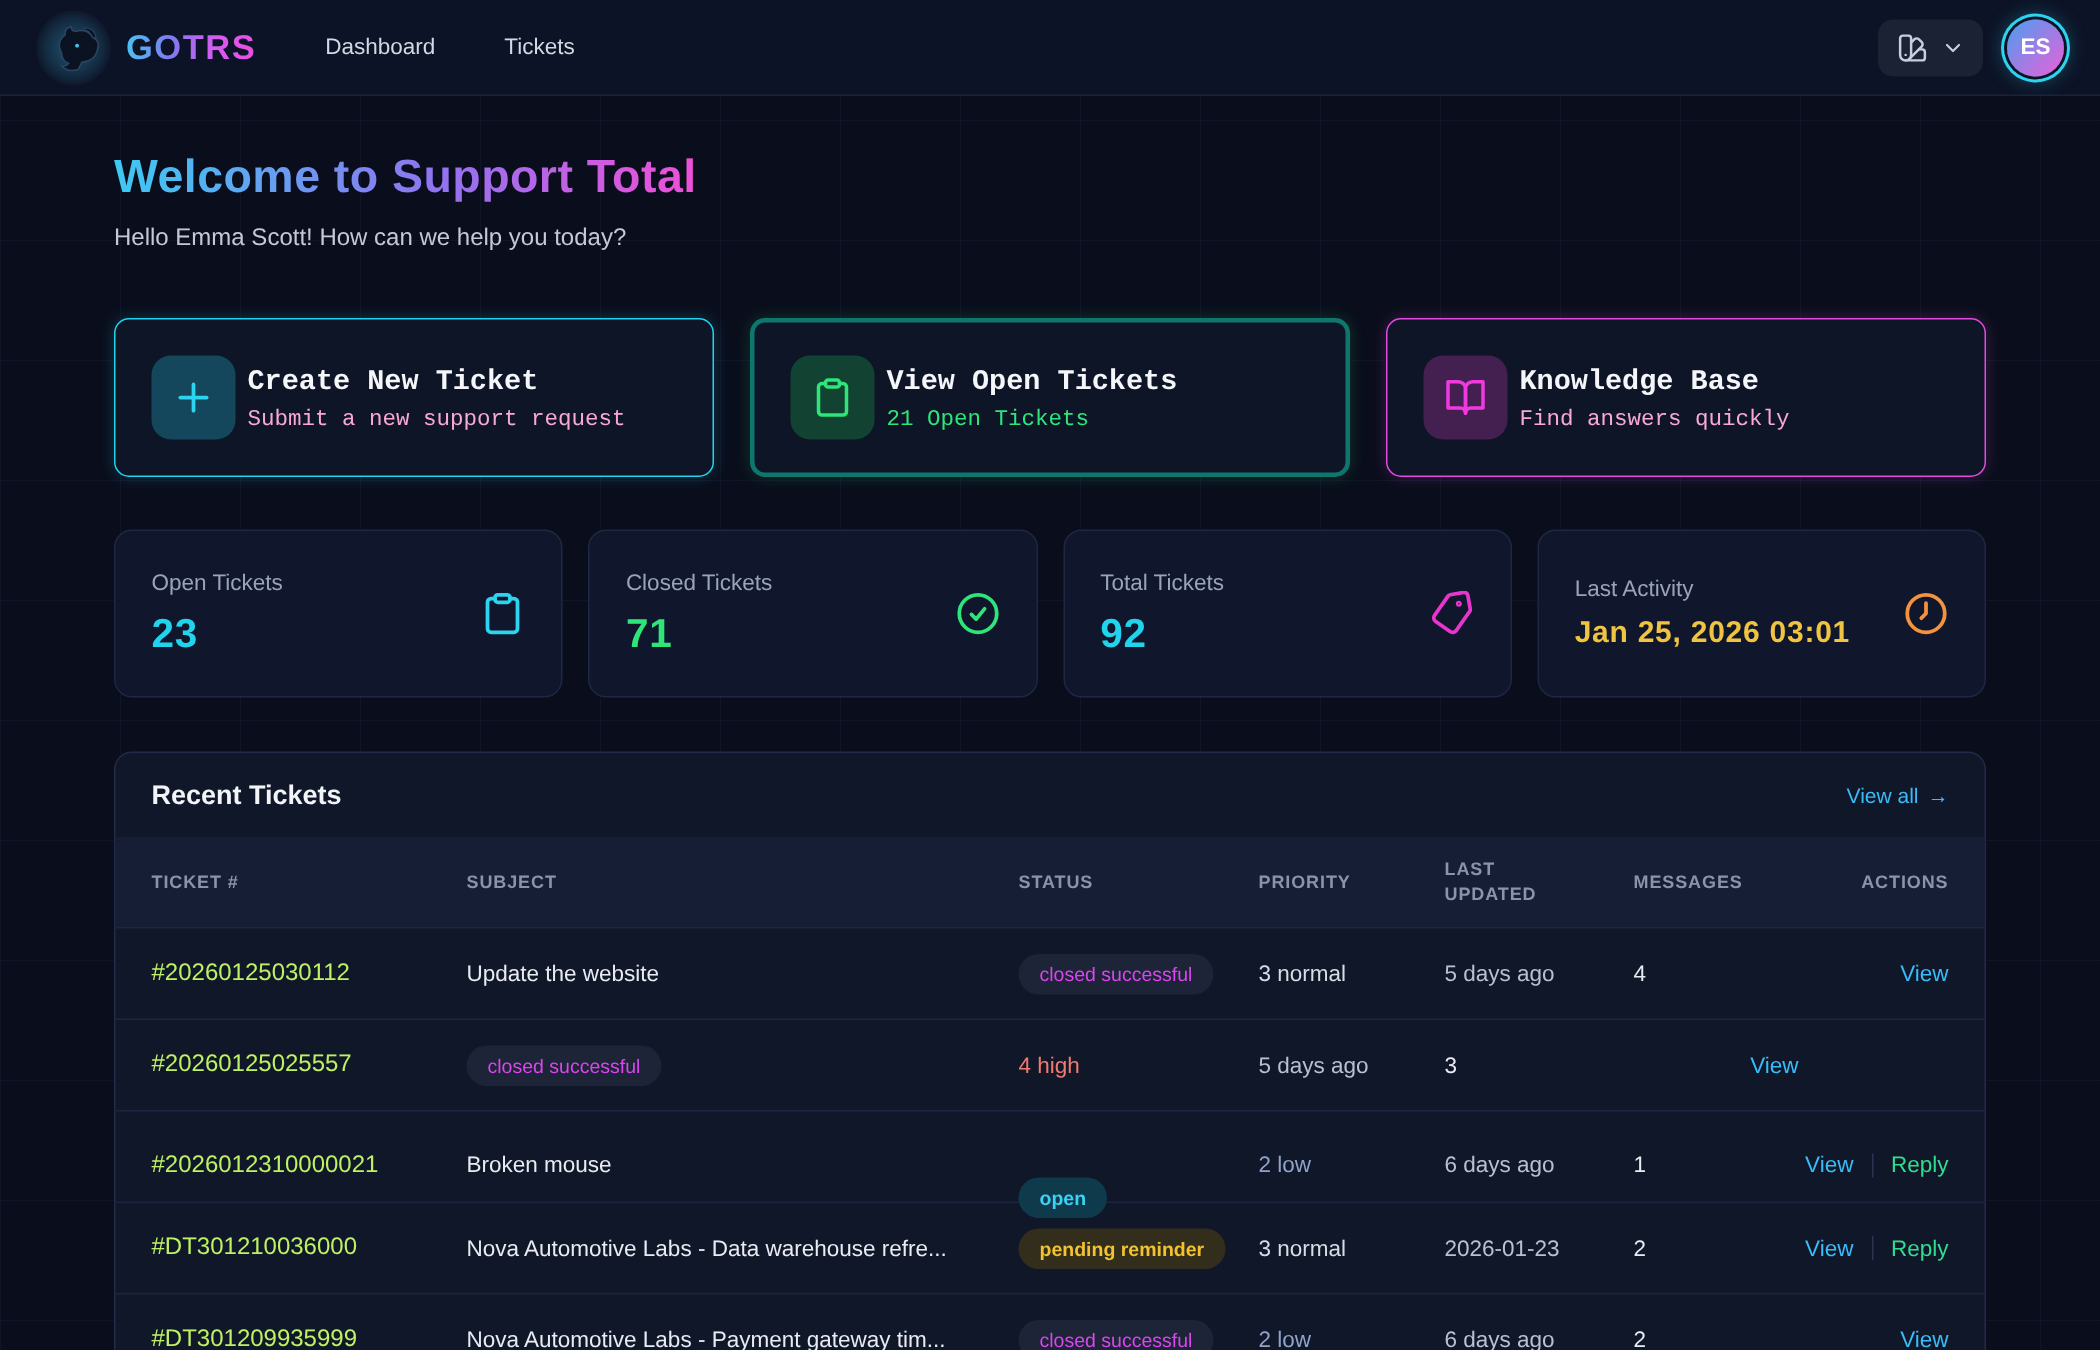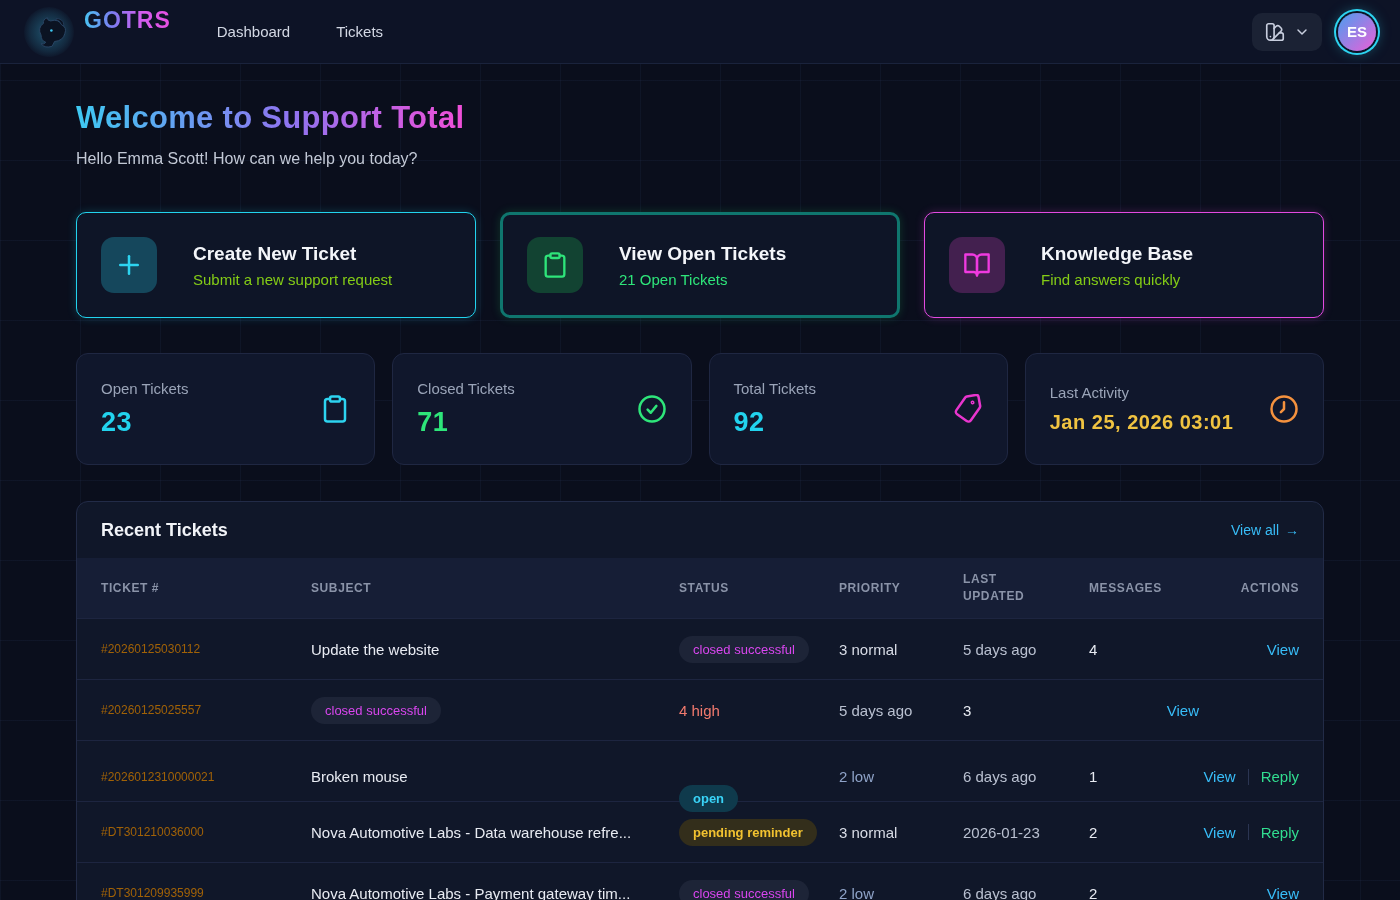--- a/index.html
+++ b/index.html
@@ -12,21 +12,21 @@
       linear-gradient(90deg, rgba(80,110,170,0.08) 1px, transparent 1px);
     background-size:80px 80px;
     color:#eef1f7;
   }
 
   
   .navbar {
     height:64px; background:#0d1326; border-bottom:1px solid rgba(90,110,160,0.18);
     display:flex; align-items:center; padding:0 24px;
   }
-  .logo-group { display:flex; align-items:flex-start; gap:10px; margin-right:46px; }
+  .logo-group { display:flex; align-items:center; gap:10px; margin-right:46px; }
   .logo-glow {
     width:50px; height:50px; border-radius:50%;
     background:radial-gradient(circle, rgba(62,200,240,0.38) 0%, rgba(62,200,240,0.12) 55%, transparent 75%);
     display:flex; align-items:center; justify-content:center;
   }
   .brand {
     font-size:23px; font-weight:800; letter-spacing:1px;
     background:linear-gradient(90deg,#49c3f2,#7d7bf0,#d45df0,#e84fe0);
     -webkit-background-clip:text; background-clip:text; color:transparent;
   }
@@ -51,31 +51,31 @@
     background:linear-gradient(90deg,#3ec9f2 0%, #8f74f0 55%, #f04fd8 100%);
     -webkit-background-clip:text; background-clip:text; color:transparent;
     display:inline-block;
   }
   .page-subtitle { margin-top:14px; font-size:16px; color:#c3c9d6; }
 
   
   .action-row { display:grid; grid-template-columns:1fr 1fr 1fr; gap:24px; margin-top:44px; }
   .action-card {
     height:106px; border-radius:10px; background:#0e1527; cursor:pointer;
-    display:flex; align-items:center; gap:36px; padding:0 24px; text-align:left;
+    display:flex; align-items:center; gap:8px; padding:0 24px; text-align:left;font-family:Liberation Mono, monospace;
   }
   .action-card.c-cyan    { border:1px solid #22d3ee; box-shadow:0 0 10px rgba(34,211,238,0.22); }
   .action-card.c-green   { border:3px solid #0f766e; box-shadow:0 0 10px rgba(34,197,94,0.22); }
   .action-card.c-magenta { border:1px solid #e24ae0; box-shadow:0 0 10px rgba(226,74,224,0.22); }
   .icon-box { width:56px; height:56px; border-radius:13px; display:flex; align-items:center; justify-content:center; flex:0 0 56px; }
   .c-cyan    .icon-box { background:#15475c; }
   .c-green   .icon-box { background:#124332; }
   .c-magenta .icon-box { background:#43204f; }
   .action-title { font-size:19px; font-weight:700; color:#f4f6fa; }
-  .action-sub { font-size:15px; color:#84cc16; margin-top:6px; }
+  .action-sub { font-size:15px; color:#f9a8d4; margin-top:6px; }
   .action-sub.green { color:#2ee57a; }
 
   
   .stats-row { display:grid; grid-template-columns:repeat(4,1fr); gap:17px; margin-top:35px; }
   .stat-card {
     height:112px; background:#10172c; border:1px solid #1f2742; border-radius:12px;
     padding:24px; display:flex; justify-content:space-between; align-items:center;
   }
   .stat-label { font-size:15px; color:#9aa4b8; }
   .stat-value { font-size:27px; font-weight:800; margin-top:10px; letter-spacing:0.5px; }
@@ -94,21 +94,21 @@
     display:grid; grid-template-columns:210px 368px 160px 124px 126px 110px 1fr;
     align-items:center; padding:0 24px;
   }
   .thead { background:#161e36; height:60px; }
   .thead span {
     font-size:12px; letter-spacing:0.6px; color:#8a93a8; font-weight:700; text-transform:uppercase;
   }
   .thead .wrapcol { display:inline-block; max-width:76px; line-height:1.4; }
   .thead .right, .tr .actions { text-align:right; }
   .tr { height:61px; border-top:1px solid #1d2540; }
-  .ticket-link { color:#a16207; font-size:12px; text-decoration:none; cursor:pointer; }
+  .ticket-link { color:#bef264; font-size:16px; text-decoration:none; cursor:pointer; }
   .subject { font-size:15px; color:#e8ebf2; white-space:nowrap; overflow:hidden; }
   .badge { display:inline-block; padding:6px 14px; border-radius:999px; font-size:13px; }
   .badge.closed  { background:#1d2437; color:#d946ef; }
   .badge.open    { background:#0f3a4c; color:#39d3f7; font-weight:700;margin-top:44px; }
   .badge.pending { background:#332e1b; color:#f2c230; font-weight:700; }
   .priority { font-size:15px; }
   .p-normal { color:#d8dce6; } .p-high { color:#f27a6e; } .p-low { color:#8fa3c8; }
   .updated { font-size:15px; color:#b9c0d0; }
   .messages { font-size:15px; color:#e8ebf2; }
   .actions { display:flex; justify-content:flex-end; align-items:center; }

